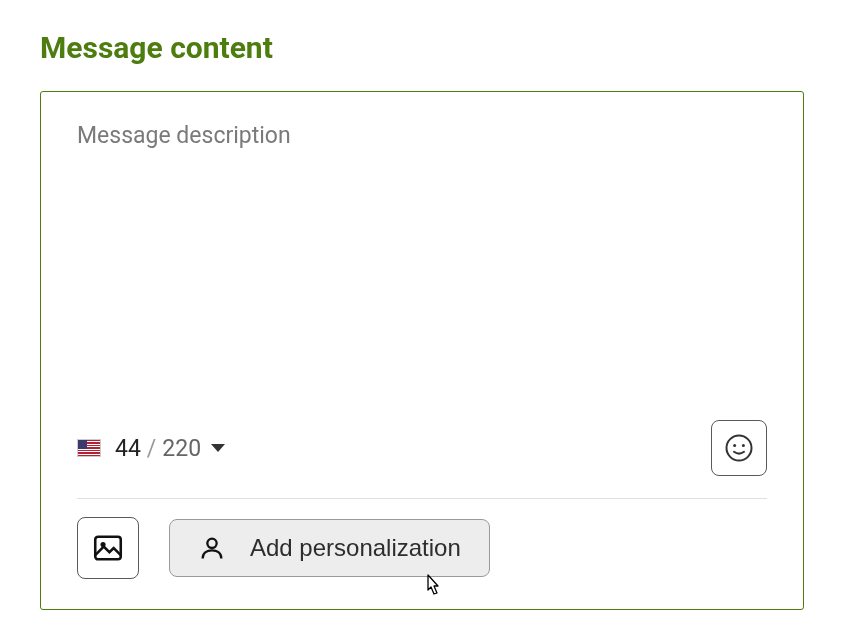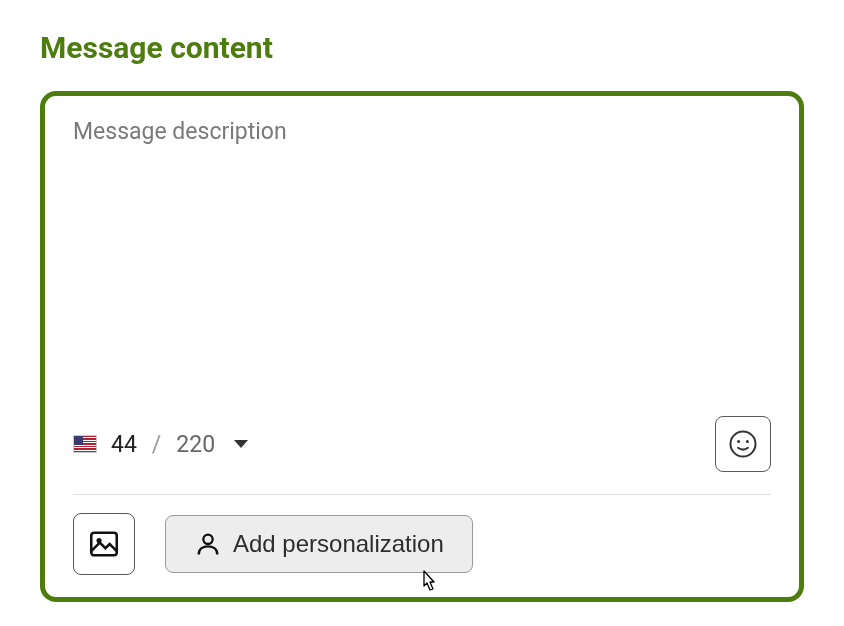--- a/index.html
+++ b/index.html
@@ -23,23 +23,23 @@
       font-size: 30px;
       font-weight: 700;
       color: #4d7c0f;
     }
     .ab-test-link {
       font-size: 24px;
       color: #9b9b9b;
       cursor: pointer;
     }
     .message-card {
-      border: 5px solid #4d7c0f;
-      border-radius: 16px;
-      padding: 0;
+      border: 1px solid #4d7c0f;
+      border-radius: 3px;
+      padding: 8px;
     }
     .textarea-zone {
       padding: 22px 28px 40px 28px;
       min-height: 320px;
     }
     .placeholder-text {
       font-size: 23px;
       color: #7a7a7a;
     }
     .counter-row {
@@ -83,21 +83,21 @@
       left: 0;
       width: 40%;
       height: 53.8%;
       background: #3c3b6e;
     }
     .counter-text {
       font-size: 23px;
       color: #333;
       display: flex;
       align-items: center;
-      gap: 15px;
+      gap: 6px;
     }
     .counter-current {
       color: #222;
     }
     .counter-slash {
       color: #999;
     }
     .counter-max {
       color: #666;
     }
@@ -139,21 +139,21 @@
       border-radius: 8px;
       background: #fff;
       display: flex;
       align-items: center;
       justify-content: center;
       cursor: pointer;
     }
     .personalization-btn {
       display: flex;
       align-items: center;
-      gap: 11px;
+      gap: 24px;
       padding: 14px 28px;
       border: 1.5px solid #9a9a9a;
       border-radius: 8px;
       background: #ededed;
       cursor: pointer;
       font-size: 24px;
       color: #2d2d2d;
       font-weight: 500;
       position: relative;
     }

